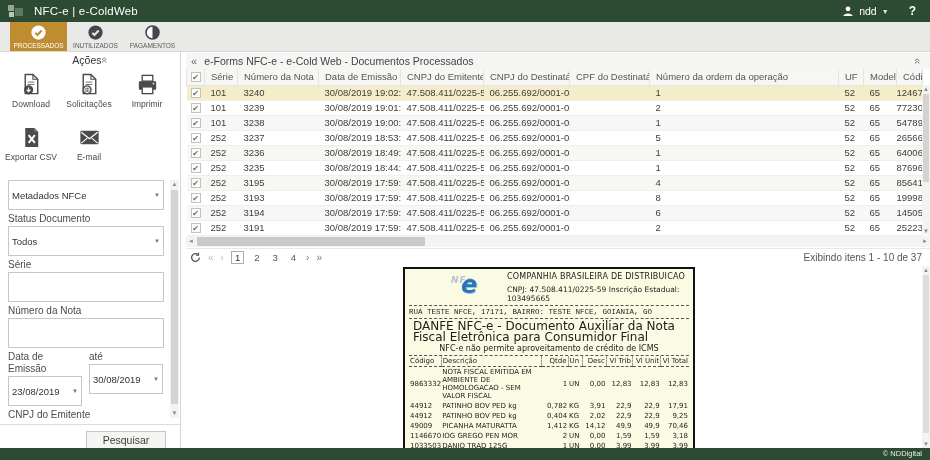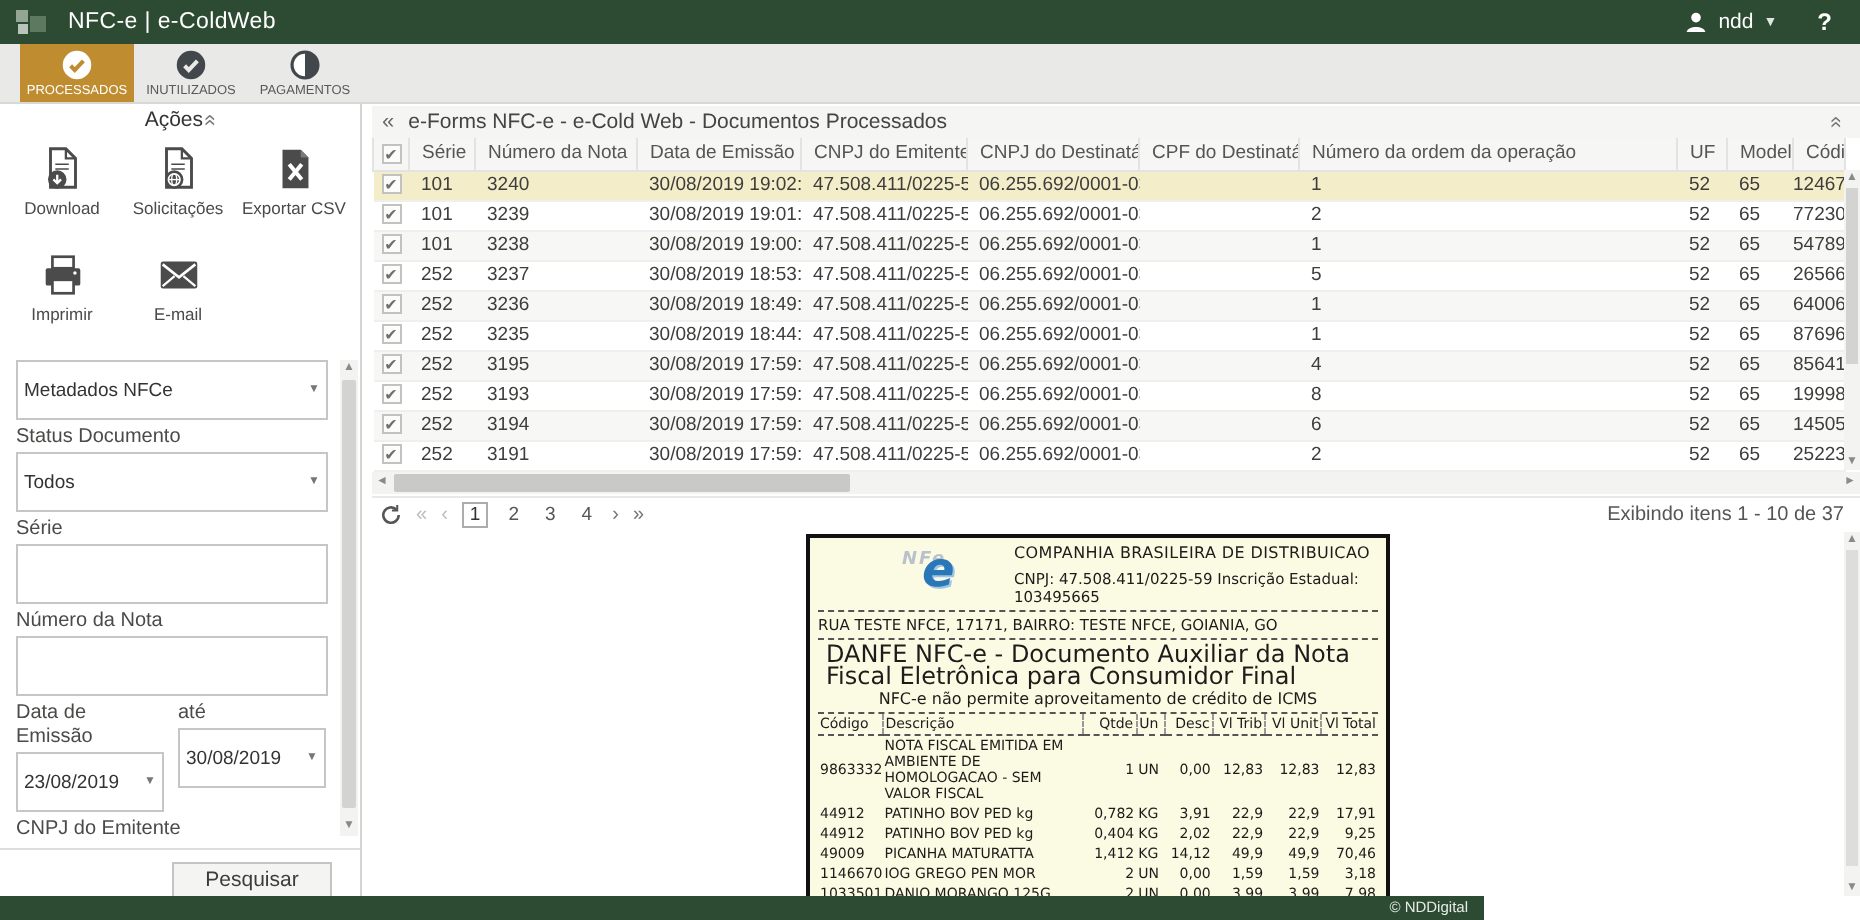--- a/index.html
+++ b/index.html
@@ -88,31 +88,31 @@
 
   .doc { position:absolute; left:221px; top:1px; width:292px; height:200px; background:#fbfbe4; border:2px solid #111; padding:2px 4px; font-family:"DejaVu Sans",sans-serif; color:#1c1c1a; }
   .doc-head { display:flex; align-items:center; padding:1px 0 2px 0;margin-left:40px; }
   .doc-logo { position:relative; width:52px; height:26px; flex:none; }
   .doc-logo .nf { position:absolute; left:2px; top:0; font-size:9px; font-style:italic; color:#b9c2cc; font-weight:bold; letter-spacing:1px; }
   .doc-logo .e { position:absolute; left:12px; top:-4px; font-size:24px; font-style:italic; font-weight:bold; color:#2a77b8; text-shadow:1px 1px 0 #9ec6e4; }
   .doc-headtxt { flex:1; padding-left:6px; }
   .doc-company { font-size:8px; letter-spacing:.2px; margin-bottom:4px; }
   .doc-cnpj { font-size:7.5px; }
   .dash { border-top:1px dashed #555; }
-  .doc-address { font-size:7.5px; padding:2px 0; }
+  .doc-address { font-size:7.5px; padding:2px 0;font-family:Liberation Mono, monospace; }
   .doc-title { font-size:12px; font-weight:normal; text-align:left; padding:2px 4px 1px 4px; line-height:11px; }
   .doc-sub { font-size:8px; text-align:center; padding-bottom:2px; }
   table.items { width:100%; border-collapse:collapse; table-layout:fixed; font-size:7px; }
   table.items th { font-weight:normal; text-align:left; border-bottom:1px dashed #555; border-left:1px dashed #999; padding:1px 1px; overflow:hidden; white-space:nowrap; }
   table.items th:first-child { border-left:none; }
   table.items td { padding:1px 1px; line-height:8px; vertical-align:middle; }
   table.items .rn { text-align:right; }
   
   
-  #footer { position:absolute; left:0; bottom:0; width:742px; height:12px; background:#2d4a32; color:#e8ece8; font-size:7.5px; line-height:12px; text-align:right; padding-right:8px; }
+  #footer { position:absolute; left:0; bottom:0; width:930px; height:12px; background:#2d4a32; color:#e8ece8; font-size:7.5px; line-height:12px; text-align:right; padding-right:8px; }
 </style>
 </head>
 <body>
 
 <div id="titlebar">
   <span class="logo">
       <i class="sq1"></i>
       <i class="sq2"></i>
       <i class="sq3"></i>
     </span>
@@ -175,34 +175,34 @@
           <path d="M9 10.5h7M9 13h7" stroke="#4b4b4b" stroke-width=".8"></path>
           <circle cx="10.5" cy="18.5" r="4.8" fill="#4b4b4b"></circle>
           <circle cx="10.5" cy="18.5" r="3" fill="none" stroke="#fff" stroke-width=".9"></circle>
           <ellipse cx="10.5" cy="18.5" rx="1.3" ry="3" fill="none" stroke="#fff" stroke-width=".7"></ellipse>
           <path d="M7.5 18.5h6" stroke="#fff" stroke-width=".7"></path>
         </svg>
       <span>Solicitações</span>
     </div>
     <div class="action">
       <svg viewBox="0 0 26 26">
-          <path d="M6.5 3h9.5l4 4v16H6.5z" fill="#4b4b4b"></path>
-          <path d="M16 3v4h4z" fill="#7a7a7a"></path>
-          <path d="M10 10.5l6.5 8M16.5 10.5l-6.5 8" stroke="#fff" stroke-width="2.1"></path>
-        </svg>
-      <span>Exportar CSV</span>
-    </div>
-    <div class="action">
-      <svg viewBox="0 0 26 26">
           <rect x="4" y="9.5" width="18" height="9" rx="1" fill="#4b4b4b"></rect>
           <rect x="7.5" y="3.5" width="11" height="6" fill="#fff" stroke="#4b4b4b" stroke-width="1.4"></rect>
           <rect x="7.5" y="15.5" width="11" height="7" fill="#fff" stroke="#4b4b4b" stroke-width="1.4"></rect>
           <circle cx="19.2" cy="12" r=".9" fill="#fff"></circle>
         </svg>
       <span>Imprimir</span>
+    </div>
+    <div class="action">
+      <svg viewBox="0 0 26 26">
+          <path d="M6.5 3h9.5l4 4v16H6.5z" fill="#4b4b4b"></path>
+          <path d="M16 3v4h4z" fill="#7a7a7a"></path>
+          <path d="M10 10.5l6.5 8M16.5 10.5l-6.5 8" stroke="#fff" stroke-width="2.1"></path>
+        </svg>
+      <span>Exportar CSV</span>
     </div>
     <div class="action">
       <svg viewBox="0 0 26 26">
           <rect x="3.5" y="6" width="19" height="14" rx="1.2" fill="#4b4b4b"></rect>
           <path d="M4.5 7.5L13 14.2l8.5-6.7" stroke="#fff" stroke-width="1.4" fill="none"></path>
           <path d="M4.5 18.8l6.2-5.2M21.5 18.8l-6.2-5.2" stroke="#fff" stroke-width="1.1"></path>
         </svg>
       <span>E-mail</span>
     </div>
   </div>
@@ -550,30 +550,20 @@
             <td>1146670</td>
             <td>IOG GREGO PEN MOR</td>
             <td class="rn">2</td>
             <td>UN</td>
             <td class="rn">0,00</td>
             <td class="rn">1,59</td>
             <td class="rn">1,59</td>
             <td class="rn">3,18</td>
           </tr>
       <tr>
-            <td>1033501</td>
-            <td>DANIO MORANGO 125G</td>
-            <td class="rn">2</td>
-            <td>UN</td>
-            <td class="rn">0,00</td>
-            <td class="rn">3,99</td>
-            <td class="rn">3,99</td>
-            <td class="rn">7,98</td>
-          </tr>
-      <tr>
             <td>1033503</td>
             <td>DANIO TRAD 125G</td>
             <td class="rn">1</td>
             <td>UN</td>
             <td class="rn">0,00</td>
             <td class="rn">3,99</td>
             <td class="rn">3,99</td>
             <td class="rn">3,99</td>
           </tr>
 

